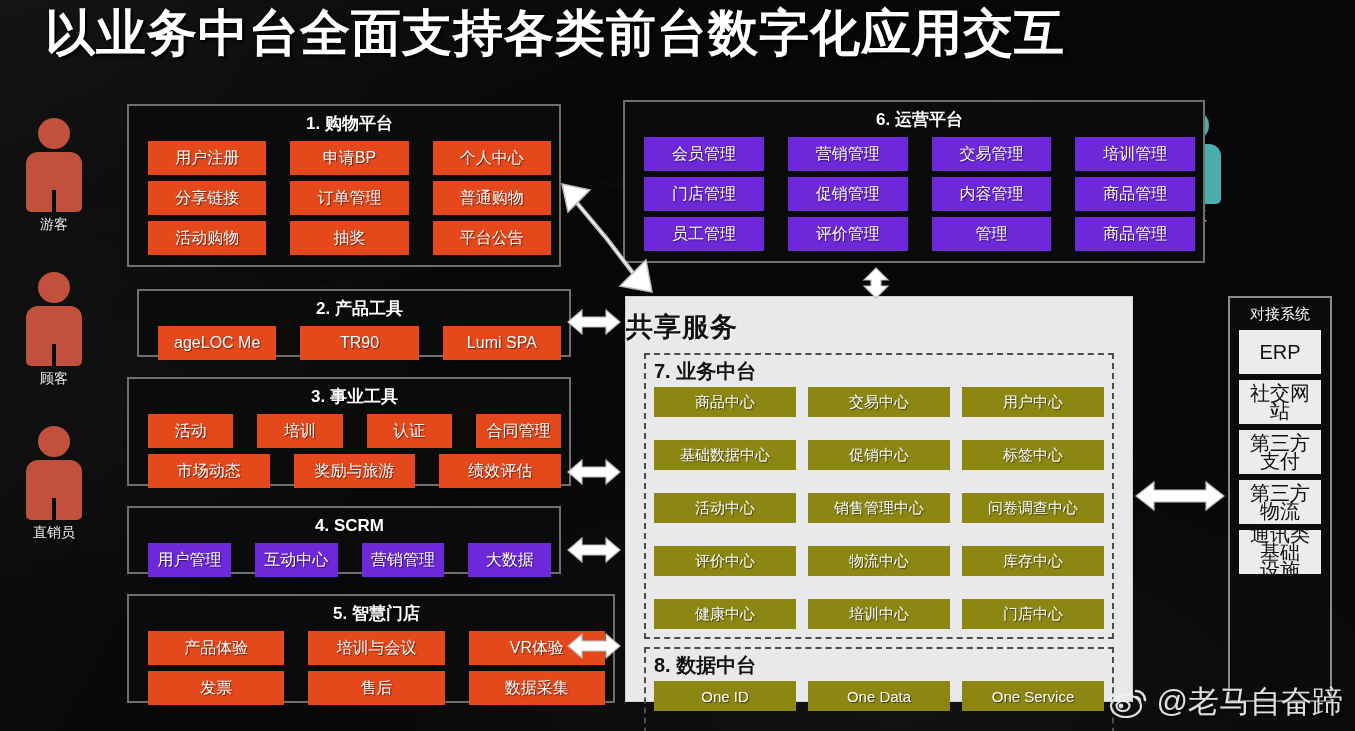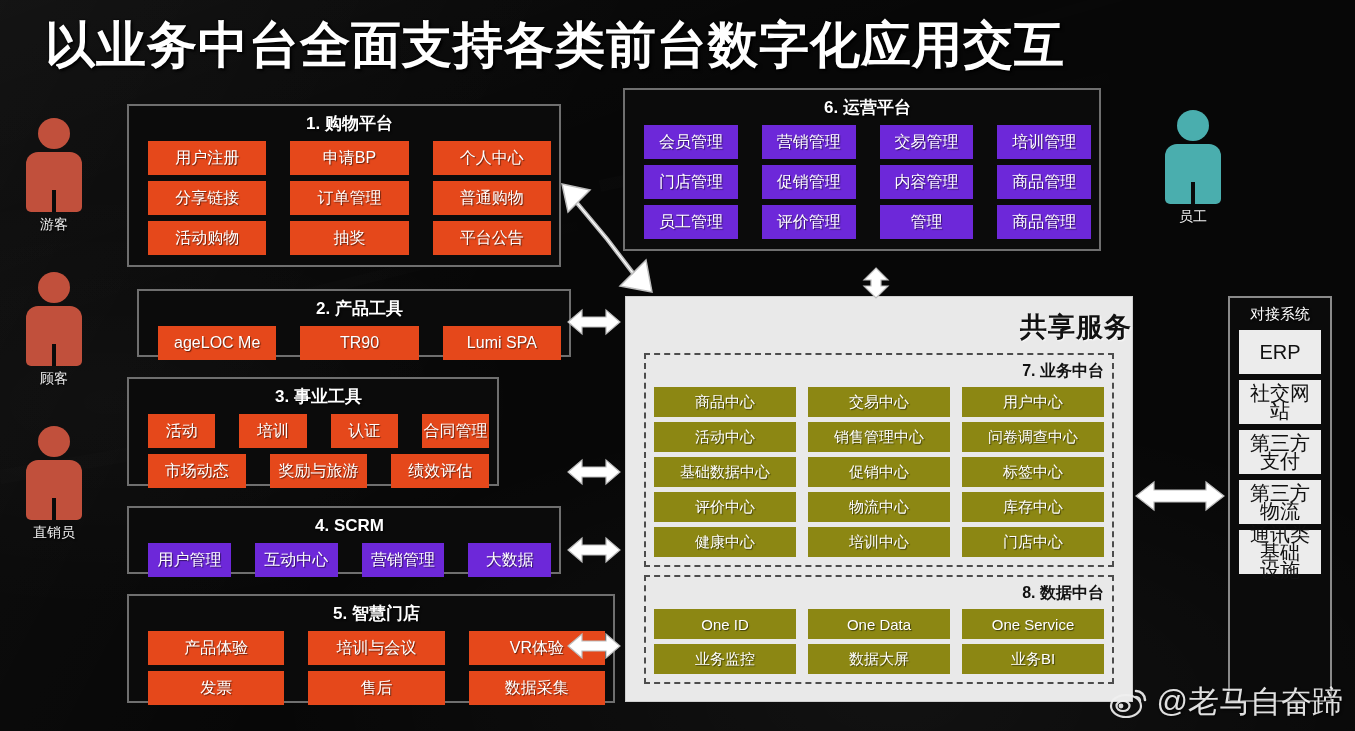--- a/index.html
+++ b/index.html
@@ -17,21 +17,21 @@
       linear-gradient(160deg, rgba(255,255,255,0.022) 0%, rgba(255,255,255,0) 30%),
       radial-gradient(ellipse 900px 420px at 66% 96%, rgba(255,255,255,0.045), rgba(0,0,0,0) 70%),
       radial-gradient(ellipse 600px 300px at 8% 55%, rgba(255,255,255,0.025), rgba(0,0,0,0) 72%),
       #070707;
   }
   
   .streak { position: absolute; background: linear-gradient(90deg, rgba(255,255,255,0.045), rgba(255,255,255,0)); transform-origin: left center; pointer-events: none; }
 
   
   #title {
-    position: absolute; left: 0; top: 12px; width: 1110px;
+    position: absolute; left: 0; top: 0; width: 1110px;
     text-align: center;
     font-size: 50px; font-weight: bold; color: #ffffff;
     letter-spacing: 1px;
     text-shadow: 0 0 2px #000, 2px 2px 3px rgba(0,0,0,0.9);
     white-space: nowrap;
   }
 
   
   .persona { position: absolute; width: 96px; text-align: center; }
   .persona .figure { position: relative; width: 72px; height: 94px; margin: 0 auto; }
@@ -77,35 +77,35 @@
   .tile.cyan   { background: #6d28d9; }
   .tile.olive  { background: #8c8713; }
 
   
   #shared {
     position: absolute;
     background: #e9e9e9;
     border: 1px solid #cfcfcf;
   }
   #shared .shared-title {
-    text-align: right; font-size: 27px; font-weight: bold; color: #111;
+    text-align: left; font-size: 27px; font-weight: bold; color: #111;
     padding-top: 12px; letter-spacing: 1px;
     text-shadow: 1px 1px 2px rgba(255,255,255,0.9);
   }
   .dashbox {
     border: 2px dashed #4d4d4d;
     margin: 8px 18px 0 18px;
     padding: 4px 8px 8px 8px;
   }
   .dashbox > .dtitle {
-    text-align: right; font-size: 16px; font-weight: bold; color: #111;
+    text-align: left; font-size: 20px; font-weight: bold; color: #111;
     line-height: 24px; margin-bottom: 4px;
   }
   .dashbox .tile { height: 30px; font-size: 15px; }
-  .dashbox .grid { gap: 5px; }
+  .dashbox .grid { gap: 23px; }
   .dashbox .row { gap: 12px; }
 
   
   #external {
     position: absolute;
     background: #0b0b0b;
     border: 2px solid #8a8a8a;
     padding: 6px 9px 8px 9px;
     display: flex; flex-direction: column; gap: 10px;
   }
@@ -209,21 +209,21 @@
     <div class="ptitle">2. 产品工具</div>
     <div class="grid">
       <div class="row">
         <div class="tile orange">ageLOC Me</div>
         <div class="tile orange">TR90</div>
         <div class="tile orange">Lumi SPA</div>
       </div>
     </div>
   </div>
 
-  <div class="panel" style="left:127px; top:377px; width:372px; height:109px;">
+  <div class="panel" style="left:127px; top:377px; width:444px; height:109px;">
     <div class="ptitle">3. 事业工具</div>
     <div class="grid">
       <div class="row">
         <div class="tile orange">活动</div>
         <div class="tile orange">培训</div>
         <div class="tile orange">认证</div>
         <div class="tile orange">合同管理</div>
       </div>
       <div class="row">
         <div class="tile orange">市场动态</div>
@@ -254,21 +254,21 @@
         <div class="tile orange">VR体验</div>
       </div>
       <div class="row">
         <div class="tile orange">发票</div>
         <div class="tile orange">售后</div>
         <div class="tile orange">数据采集</div>
       </div>
     </div>
   </div>
 
-  <div class="panel" style="left:623px; top:88px; width:478px; height:163px;">
+  <div class="panel" style="left:623px; top:100px; width:582px; height:163px;">
     <div class="ptitle">6. 运营平台</div>
     <div class="grid">
       <div class="row">
         <div class="tile cyan">会员管理</div>
         <div class="tile cyan">营销管理</div>
         <div class="tile cyan">交易管理</div>
         <div class="tile cyan">培训管理</div>
       </div>
       <div class="row">
         <div class="tile cyan">门店管理</div>
@@ -290,28 +290,28 @@
 
     <div class="dashbox">
       <div class="dtitle">7. 业务中台</div>
       <div class="grid">
         <div class="row">
           <div class="tile olive">商品中心</div>
           <div class="tile olive">交易中心</div>
           <div class="tile olive">用户中心</div>
         </div>
         <div class="row">
+          <div class="tile olive">基础数据中心</div>
+          <div class="tile olive">促销中心</div>
+          <div class="tile olive">标签中心</div>
+        </div>
+        <div class="row">
           <div class="tile olive">活动中心</div>
           <div class="tile olive">销售管理中心</div>
           <div class="tile olive">问卷调查中心</div>
-        </div>
-        <div class="row">
-          <div class="tile olive">基础数据中心</div>
-          <div class="tile olive">促销中心</div>
-          <div class="tile olive">标签中心</div>
         </div>
         <div class="row">
           <div class="tile olive">评价中心</div>
           <div class="tile olive">物流中心</div>
           <div class="tile olive">库存中心</div>
         </div>
         <div class="row">
           <div class="tile olive">健康中心</div>
           <div class="tile olive">培训中心</div>
           <div class="tile olive">门店中心</div>

